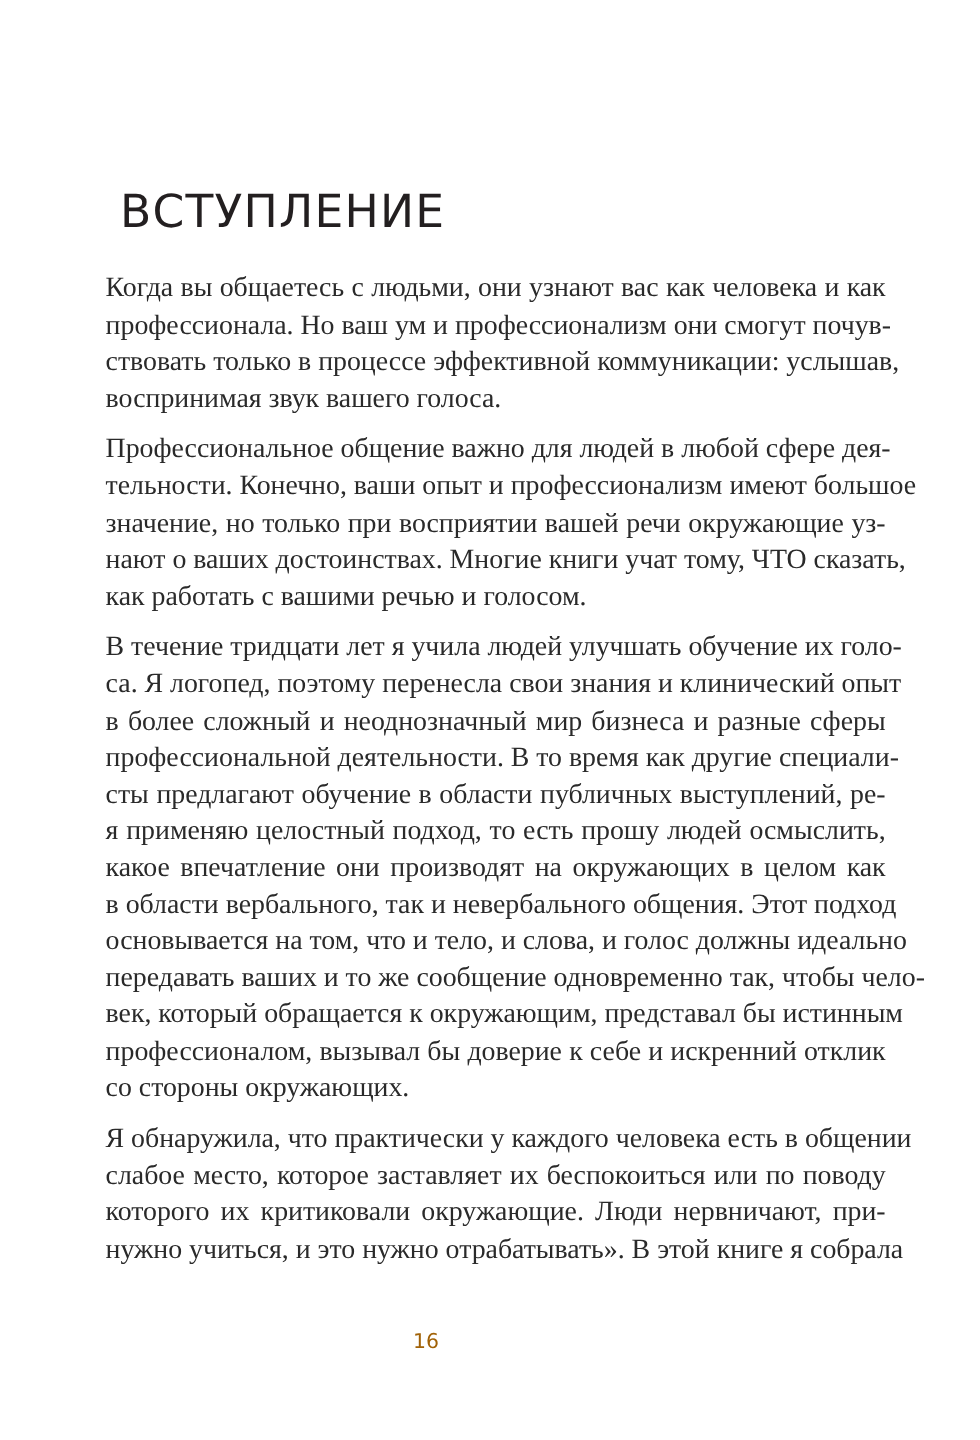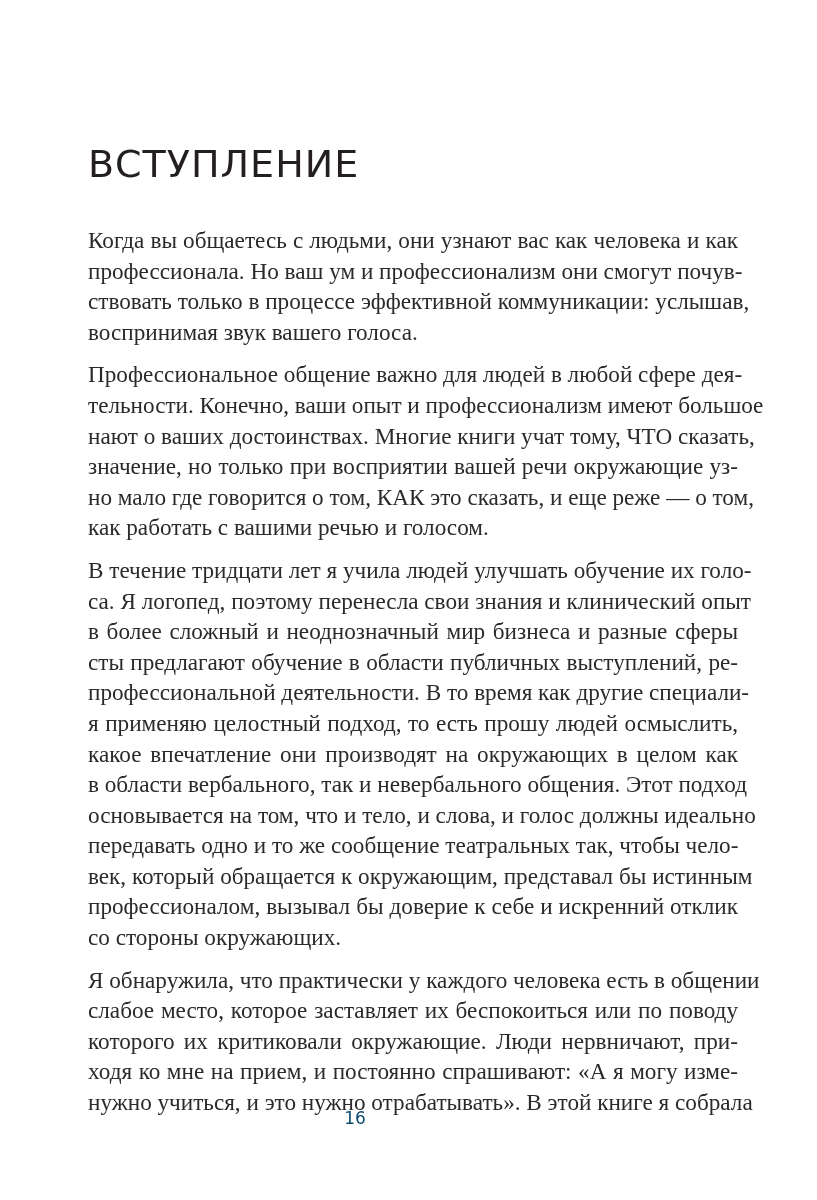--- a/index.html
+++ b/index.html
@@ -17,21 +17,21 @@
     .page {
       position: absolute;
       left: 88px;
       top: 0;
       width: 650px;
     }
     .chapter-title {
       position: absolute;
       top: 140px;
       left: 0;
-      margin: 0;
+      margin: 12px;
       font-family: "DejaVu Sans", sans-serif;
       font-weight: normal;
       font-size: 38px;
       letter-spacing: 1px;
       color: #231f20;
       line-height: 48px;
     }
     .body-text {
       position: absolute;
       top: 225px;
@@ -56,66 +56,64 @@
       margin: 0 0 12px 0;
     }
     .page-number {
       position: absolute;
       top: 1108px;
       left: 0;
       width: 710px;
       text-align: center;
       font-family: "DejaVu Sans", sans-serif;
       font-size: 17px;
-      color: #0c4a6e;
+      color: #a16207;
     }
   </style>
 </head>
 <body>
 
 <div class="page">
   <h1 class="chapter-title">ВСТУПЛЕНИЕ</h1>
 
   <div class="body-text">
     <div class="para">
       <span class="line">Когда вы общаетесь с людьми, они узнают вас как человека и как</span>
       <span class="line">профессионала. Но ваш ум и профессионализм они смогут почув-</span>
       <span class="line">ствовать только в процессе эффективной коммуникации: услышав,</span>
       <span class="line last">воспринимая звук вашего голоса.</span>
     </div>
 
     <div class="para">
       <span class="line">Профессиональное общение важно для людей в любой сфере дея-</span>
       <span class="line">тельности. Конечно, ваши опыт и профессионализм имеют большое</span>
+      <span class="line">значение, но только при восприятии вашей речи окружающие уз-</span>
       <span class="line">нают о ваших достоинствах. Многие книги учат тому, ЧТО сказать,</span>
-      <span class="line">значение, но только при восприятии вашей речи окружающие уз-</span>
-      <span class="line">но мало где говорится о том, КАК это сказать, и еще реже — о том,</span>
       <span class="line last">как работать с вашими речью и голосом.</span>
     </div>
 
     <div class="para">
       <span class="line">В течение тридцати лет я учила людей улучшать обучение их голо-</span>
       <span class="line">са. Я логопед, поэтому перенесла свои знания и клинический опыт</span>
       <span class="line">в более сложный и неоднозначный мир бизнеса и разные сферы</span>
+      <span class="line">профессиональной деятельности. В то время как другие специали-</span>
       <span class="line">сты предлагают обучение в области публичных выступлений, ре-</span>
-      <span class="line">профессиональной деятельности. В то время как другие специали-</span>
       <span class="line">я применяю целостный подход, то есть прошу людей осмыслить,</span>
       <span class="line">какое впечатление они производят на окружающих в целом как</span>
       <span class="line">в области вербального, так и невербального общения. Этот подход</span>
       <span class="line">основывается на том, что и тело, и слова, и голос должны идеально</span>
-      <span class="line">передавать одно и то же сообщение театральных так, чтобы чело-</span>
+      <span class="line">передавать ваших и то же сообщение одновременно так, чтобы чело-</span>
       <span class="line">век, который обращается к окружающим, представал бы истинным</span>
       <span class="line">профессионалом, вызывал бы доверие к себе и искренний отклик</span>
       <span class="line last">со стороны окружающих.</span>
     </div>
 
     <div class="para">
       <span class="line">Я обнаружила, что практически у каждого человека есть в общении</span>
       <span class="line">слабое место, которое заставляет их беспокоиться или по поводу</span>
       <span class="line">которого их критиковали окружающие. Люди нервничают, при-</span>
-      <span class="line">ходя ко мне на прием, и постоянно спрашивают: «А я могу изме-</span>
       <span class="line">нужно учиться, и это нужно отрабатывать». В этой книге я собрала</span>
 
     </div>
   </div>
 </div>
 
 <div class="page-number">16</div>
 
 </body></html>

